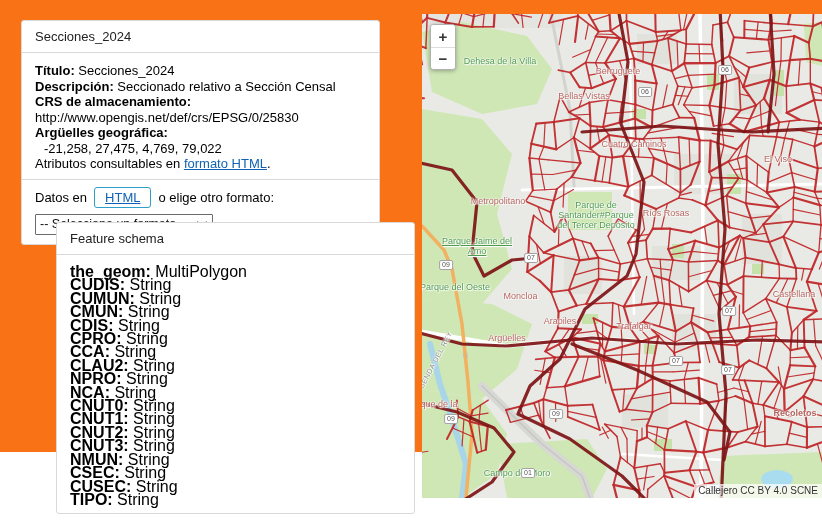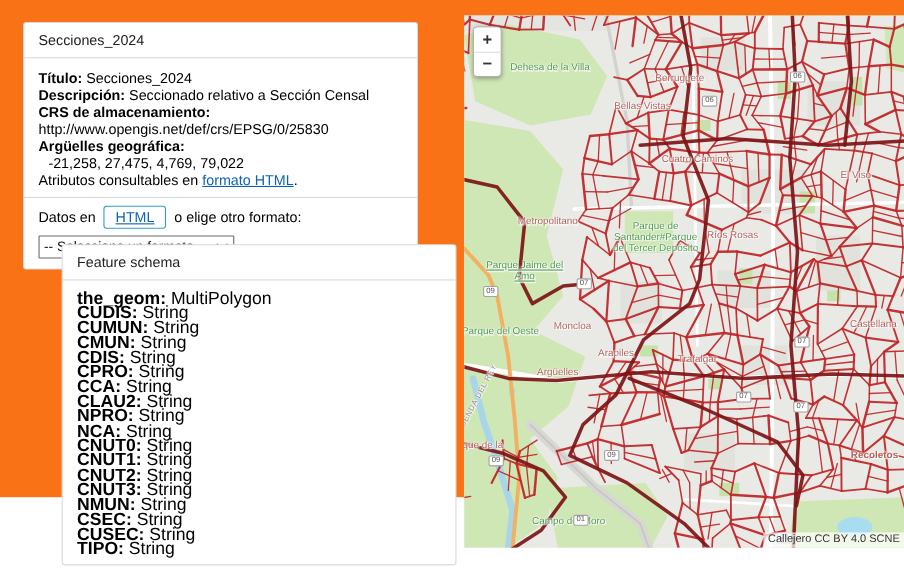--- a/index.html
+++ b/index.html
@@ -1151,21 +1151,21 @@
         <div class="mlabel hood" style="left: 162px; top: 82px;">Bellas Vistas</div>
         <div class="mlabel hood" style="left: 212px; top: 130px;">Cuatro Caminos</div>
         <div class="mlabel hood" style="left: 356px; top: 145px;">El Viso</div>
         <div class="mlabel hood" style="left: 76px; top: 187px;">Metropolitano</div>
         <div class="mlabel park" style="left: 174px; top: 201px;">Parque de
 Santander#Parque
 del Tercer Depósito</div>
         <div class="mlabel hood" style="left: 244px; top: 199px;">Ríos Rosas</div>
         <div class="mlabel park" style="left: 55px; top: 232px; text-decoration: underline;">Parque Jaime del
 Amo</div>
-        <div class="mlabel park" style="left: 33px; top: 287px;">Parque del Oeste</div>
+        <div class="mlabel park" style="left: 33px; top: 273px;">Parque del Oeste</div>
         <div class="mlabel hood" style="left: 88px; top: 282px; padding-left: 21px;">Moncloa</div>
         <div class="mlabel hood" style="left: 138px; top: 307px;">Arapiles</div>
         <div class="mlabel hood" style="left: 212px; top: 312px;">Trafalgar</div>
         <div class="mlabel hood" style="left: 85px; top: 324px;">Argüelles</div>
         <div class="mlabel street" style="left: 14px; top: 346px; transform: translate(-50%, -50%) rotate(-62deg);">SENDA DEL REY</div>
         <div class="mlabel hood" style="left: 10px; top: 390px;">Parque de la</div>
         <div class="mlabel park" style="left: 95px; top: 459px;">Campo del Moro</div>
         <div class="mlabel hood" style="left: 372px; top: 280px;">Castellana</div>
         <div class="mlabel hood" style="left: 373px; top: 399px; font-weight: bold;">Recoletos</div>
       </div>

